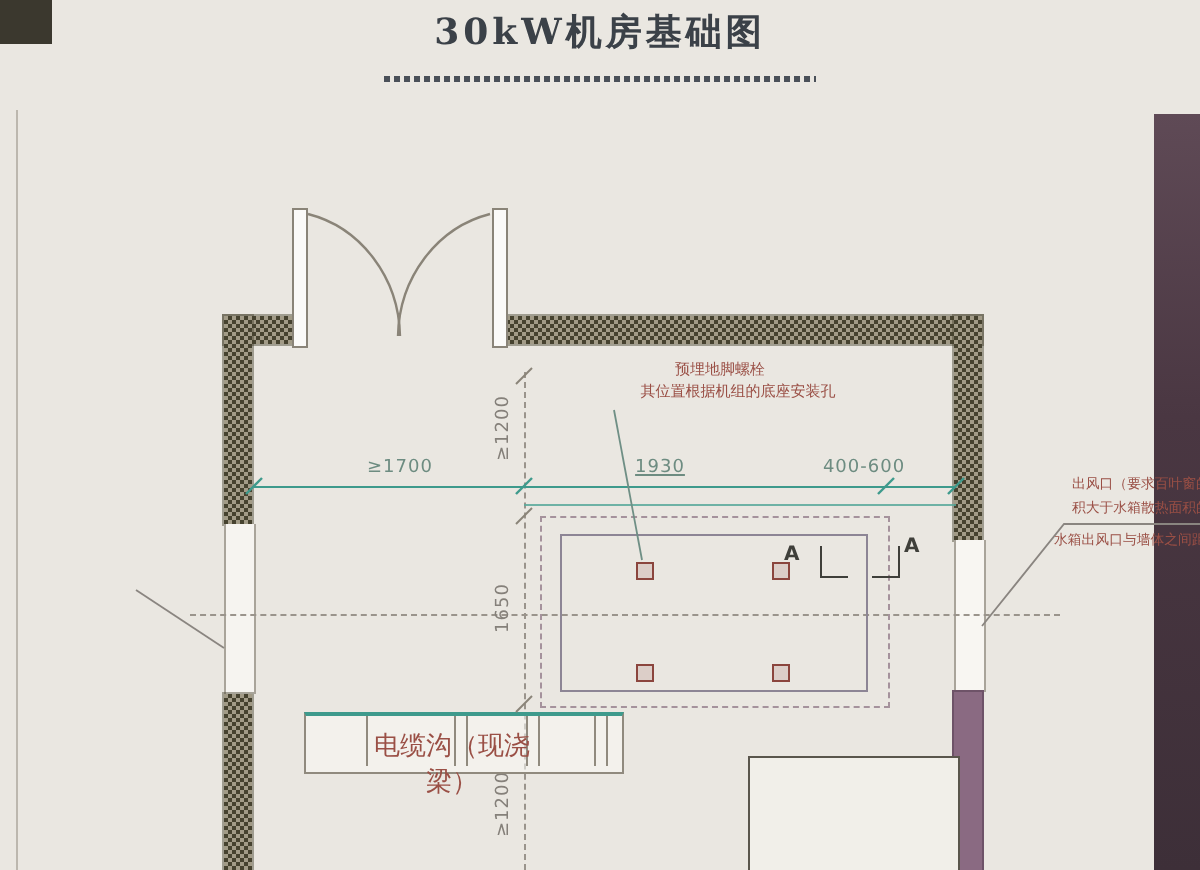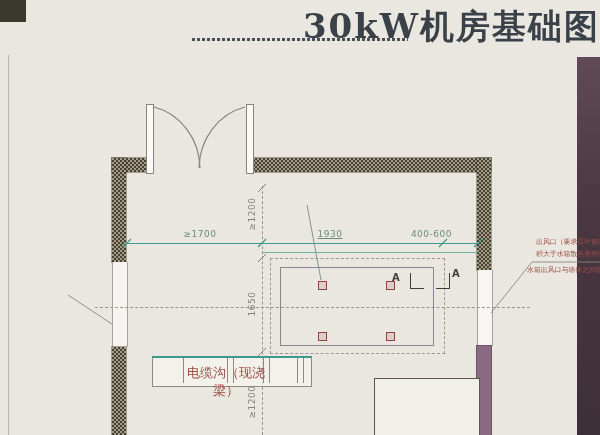--- a/index.html
+++ b/index.html
@@ -8,22 +8,22 @@
     background:#eae7e1;
     font-family:"DejaVu Sans",sans-serif;
   }
   .abs{position:absolute;}
   
   #corner-mark{left:0;top:55;width:26px;height:22px;background:#3b382e;}
   #left-edge{left:8px;top:55px;width:1px;height:380px;background:#bcb7ae;}
   #right-band{left:577px;top:57px;width:23px;height:378px;
     background:linear-gradient(to bottom,#5f4a56 0%,#4a3742 40%,#3d2f38 100%);}
   
-  #title{left:0;top:4px;width:600px;text-align:right;
-    font-family:"DejaVu Serif",serif;font-weight:bold;font-size:34px;
+  #title{left:0;top:4px;width:600px;text-align:center;
+    font-family:"DejaVu Serif",serif;font-weight:bold;font-size:18px;
     letter-spacing:2px;color:#3b4148;}
   #title-rule{left:192px;top:38px;width:216px;height:3px;
     background:repeating-linear-gradient(90deg,#4a5058 0 3px,transparent 3px 5px);}
   
   .hatch{background:repeating-conic-gradient(#46422f 0% 25%,#a29b87 0% 50%) 0 0/4px 4px;
     box-shadow:0 0 0 1px rgba(70,66,47,.45);}
   #wall-top-left{left:112px;top:158px;width:34px;height:14px;}
   #wall-top-right{left:253px;top:158px;width:238px;height:14px;}
   #wall-left-upper{left:112px;top:158px;width:14px;height:104px;}
   #inlet-opening{left:112px;top:262px;width:14px;height:85px;background:#f6f4f0;
@@ -37,21 +37,21 @@
   
   .leaf{background:#fbfaf8;border:1px solid #8a8478;}
   #leaf-left{left:146px;top:104px;width:6px;height:68px;}
   #leaf-right{left:246px;top:104px;width:6px;height:68px;}
   
   #dimline-h{left:127px;top:243px;width:351px;height:1px;background:#3e9a8c;}
   #dimline-h2{left:262px;top:252px;width:216px;height:1px;background:#58a89a;opacity:.85;}
   .dimtext{font-size:9px;color:#6d8c81;letter-spacing:.5px;text-align:center;}
   #dim-left{left:170px;top:229px;width:60px;}
   #dim-mid{left:300px;top:229px;width:60px;text-decoration:underline;}
-  #dim-right{left:388px;top:229px;width:64px;text-align:right;}
+  #dim-right{left:400px;top:229px;width:64px;}
   .vdim{width:60px;text-align:center;font-size:9px;color:#85807a;
     letter-spacing:.5px;transform:rotate(-90deg);}
   #vdim-top{left:222px;top:209px;}
   #vdim-mid{left:222px;top:299px;}
   #vdim-bot{left:222px;top:397px;}
   
   #cl-v{left:262px;top:186px;width:0;height:249px;border-left:1px dashed #9a948c;}
   #cl-h{left:95px;top:307px;width:435px;height:0;border-top:1px dashed #9a948c;}
   
   #pad-outer{left:270px;top:258px;width:173px;height:94px;border:1px dashed #a5929c;}
@@ -141,20 +141,22 @@
   <div class="abs tdiv" style="left:227px"></div>
   <div class="abs tdiv" style="left:233px"></div>
   <div class="abs tdiv" style="left:263px"></div>
   <div class="abs tdiv" style="left:269px"></div>
   <div class="abs tdiv" style="left:297px"></div>
   <div class="abs tdiv" style="left:303px"></div>
   <div class="abs" id="trench-label">电缆沟（现浇梁）</div>
 
   <div class="abs" id="tank"></div>
 
+  <div class="abs note" id="note-anchor-1">预埋地脚螺栓</div>
+  <div class="abs note" id="note-anchor-2">其位置根据机组的底座安装孔</div>
   <div class="abs note" id="note-outlet-1">出风口（要求百叶窗的窗口面</div>
   <div class="abs note" id="note-outlet-2">积大于水箱散热面积的</div>
   <div class="abs note" id="note-outlet-3">水箱出风口与墙体之间距</div>
 
   <svg class="abs" id="overlay" viewBox="0 0 600 435" xmlns="http://www.w3.org/2000/svg">
 
     <path d="M154,107 A60,64 0 0 1 200,168" fill="none" stroke="#8a8478" stroke-width="1.2"></path>
     <path d="M245,107 A60,64 0 0 0 199,168" fill="none" stroke="#8a8478" stroke-width="1.2"></path>
 
     <line x1="307" y1="205" x2="321" y2="280" stroke="#6f8f85" stroke-width="0.9"></line>

